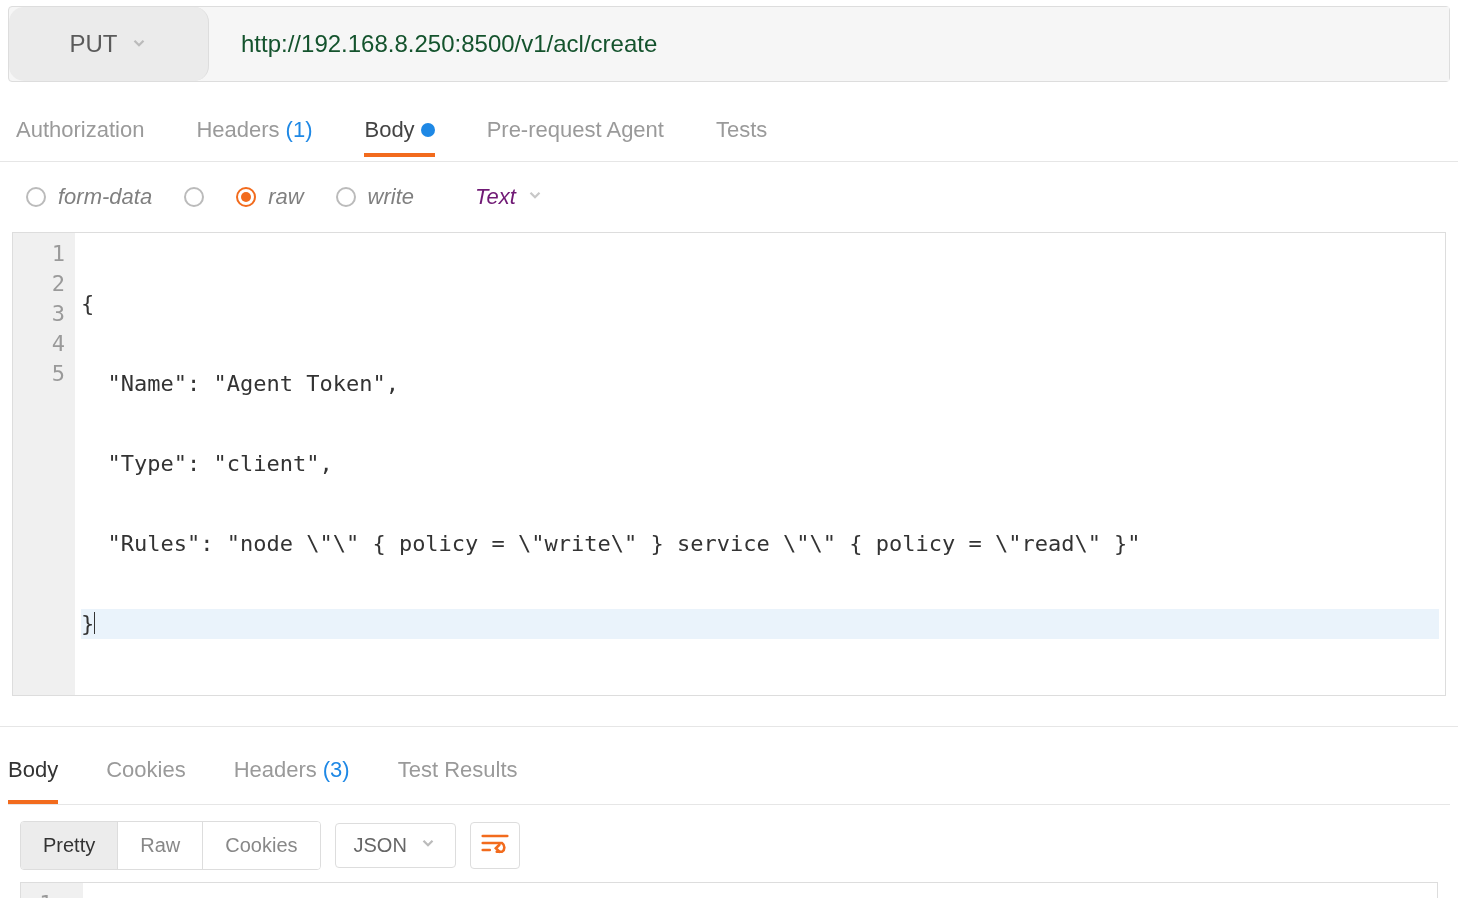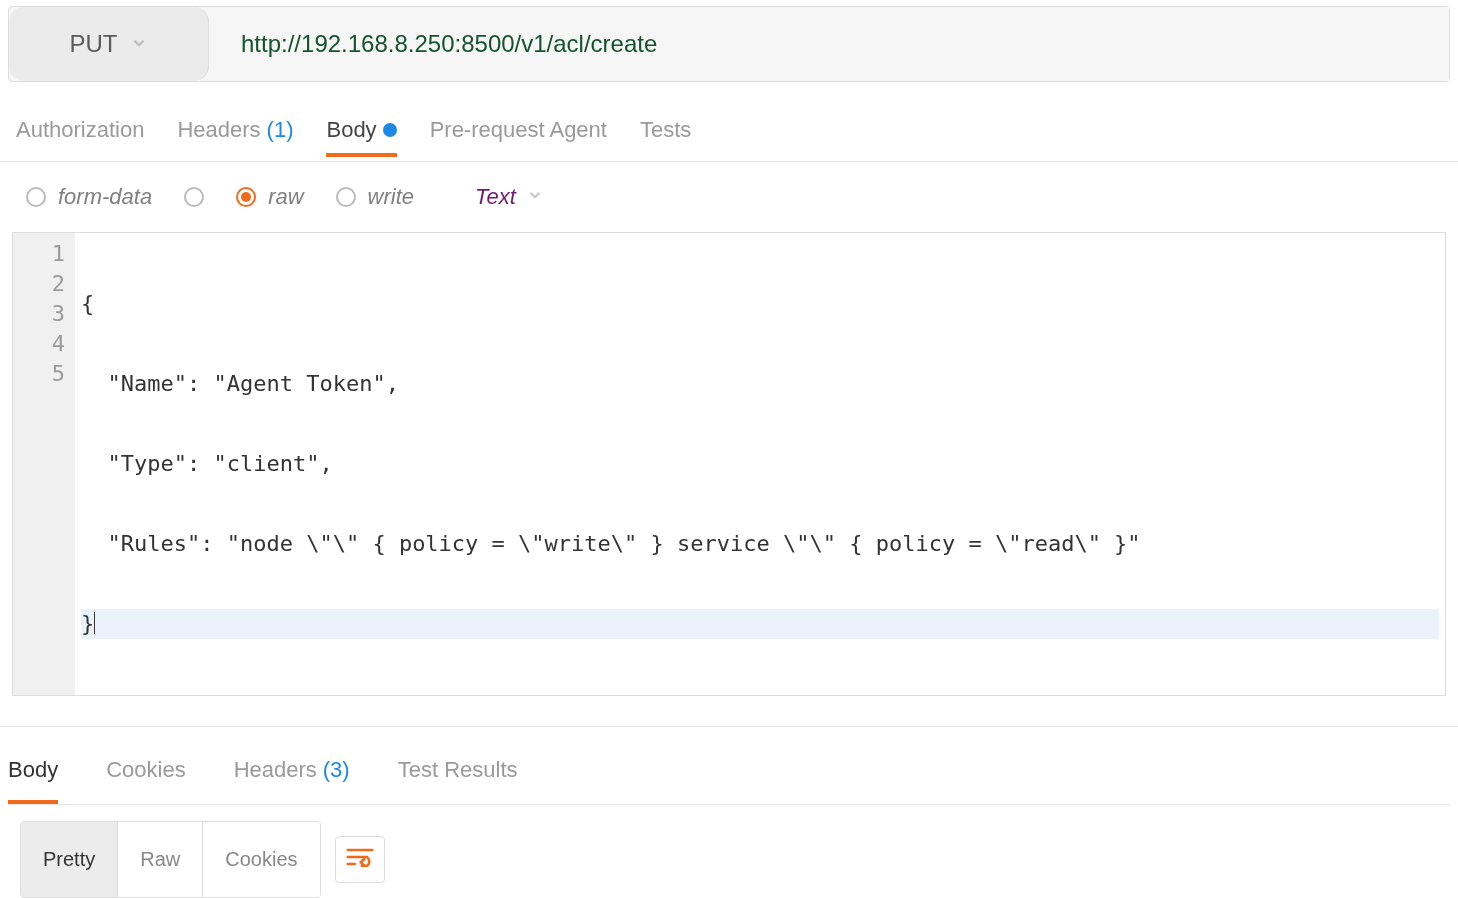--- a/index.html
+++ b/index.html
@@ -45,21 +45,21 @@
     display: flex;
     align-items: center;
     background: #f6f6f6;
     border: none;
     outline: none;
   }
   
   .req-tabs {
     display: flex;
     align-items: center;
-    gap: 33px;
+    gap: 52px;
     padding: 0 16px;
     margin-top: 30px;
     border-bottom: 1px solid #e6e6e6;
     font-size: 22px;
     color: #9a9a9a;
     height: 50px;
   }
   .req-tab {
     padding-bottom: 14px;
     cursor: pointer;
@@ -147,21 +147,21 @@
   .resp-tab.active { color:#333; border-bottom: 4px solid #f26b1d; padding-bottom:8px;}
   
   .resp-toolbar {
     display:flex; align-items:center; gap: 14px;
     padding: 16px 12px 12px 12px;
   }
   .seg-group {
     display:flex; border:1px solid #ddd; border-radius:4px; overflow:hidden;
   }
   .seg {
-    padding: 26px 22px; font-size:20px; color:#888; cursor:pointer; background:#fff;
+    padding: 12px 22px; font-size:20px; color:#888; cursor:pointer; background:#fff;
   }
   .seg + .seg { border-left: 1px solid #ddd;}
   .seg.active { background:#ececec; color:#333;}
   .json-dd {
     display:flex; align-items:center; gap:12px;
     border:1px solid #ddd; border-radius:4px;
     padding: 10px 18px; font-size:20px; color:#666; cursor:pointer;
     background:#fff;
   }
   .wrap-btn {
@@ -283,20 +283,28 @@
       <span>Test Results</span>
     </div>
   </div>
 
   <div class="resp-toolbar">
     <div class="seg-group">
       <div class="seg active">Pretty</div>
       <div class="seg">Raw</div>
       <div class="seg">Cookies</div>
     </div>
+    <div class="json-dd">
+      <span>JSON</span>
+      <span>
+        <svg class="chev-svg" viewBox="0 0 24 24" fill="none" stroke="#bbb" stroke-width="3">
+            <polyline points="6 9 12 15 18 9"></polyline>
+          </svg>
+      </span>
+    </div>
     <div class="wrap-btn">
       <span>
         <svg class="wrap-icon" viewBox="0 0 32 24" fill="none" stroke="#f26b1d" stroke-width="3" stroke-linecap="round">
           <line x1="2" y1="4" x2="30" y2="4"></line>
           <path d="M2 12 H24 a6 6 0 0 1 0 10 H18"></path>
           <polyline points="21 18 17 22 21 26" stroke-width="3" transform="translate(0,-4)"></polyline>
           <line x1="2" y1="20" x2="10" y2="20"></line>
         </svg>
       </span>
     </div>

